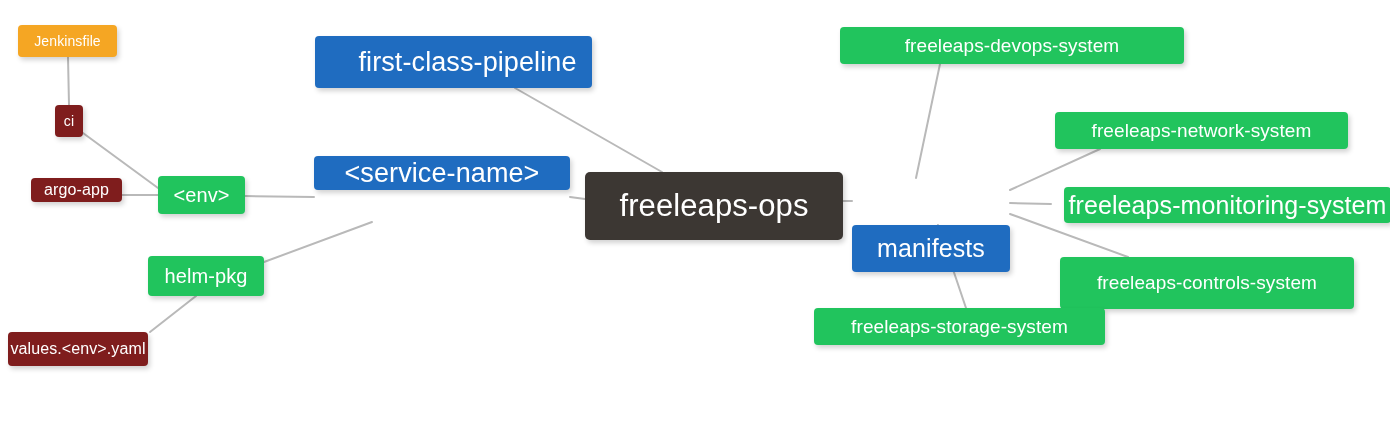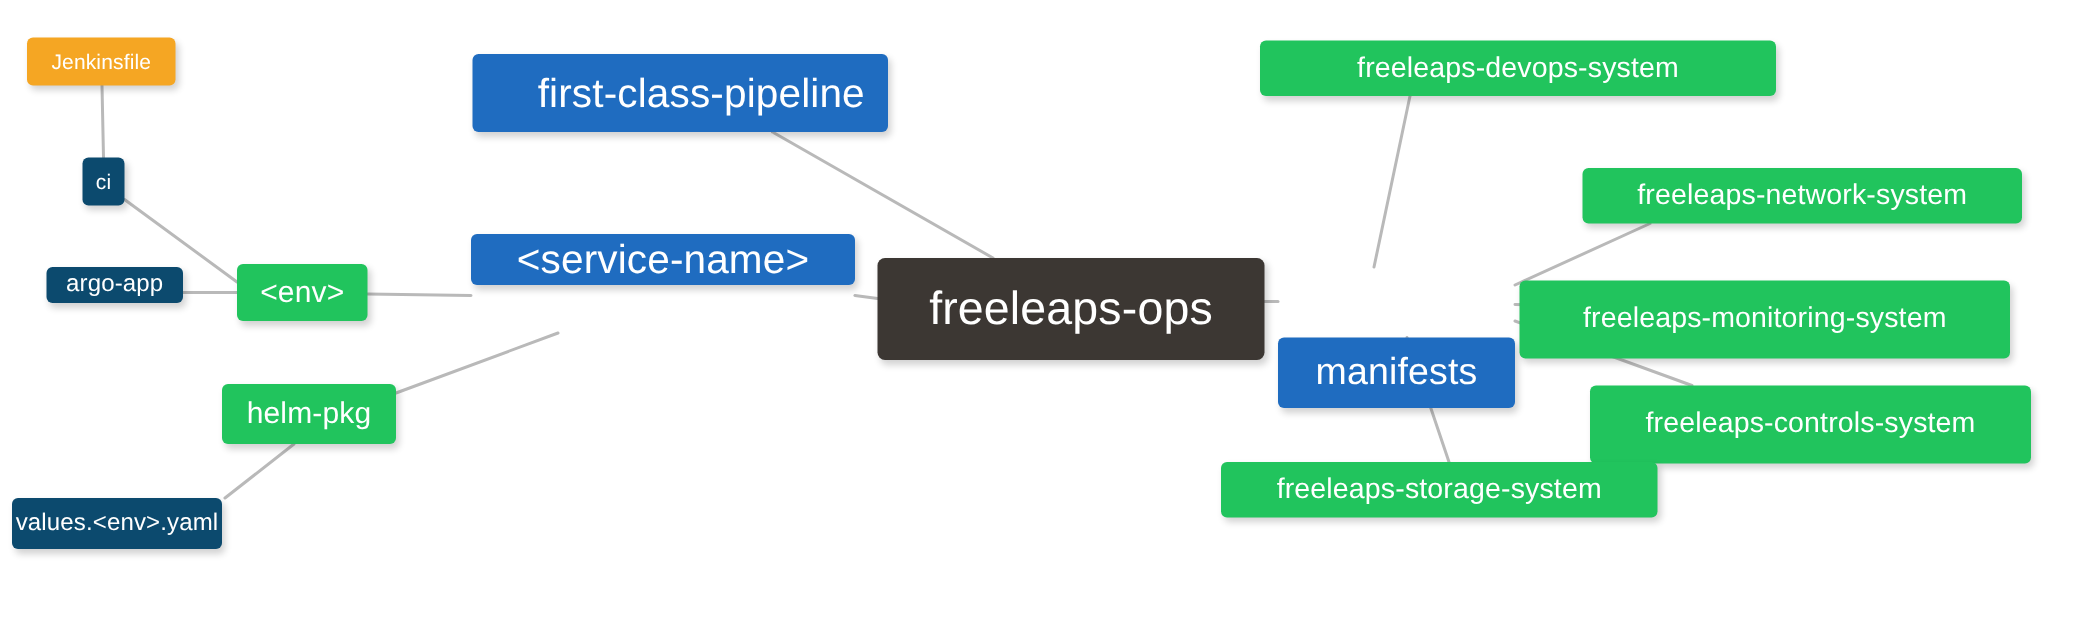--- a/index.html
+++ b/index.html
@@ -39,21 +39,21 @@
     letter-spacing: 0.1px;
     box-shadow: 2px 3px 5px rgba(0,0,0,0.18);
     z-index: 5;
     user-select: none;
   }
   .n-root     { background: #3c3733; }
   .n-blue     { background: #1f6cc0; }
   .n-green    { background: #21c45d; }
   .n-green2   { background: #21c45d; }
   .n-orange   { background: #f5a623; }
-  .n-red      { background: #0c4a6e; }
+  .n-red      { background: #7f1d1d; }
 </style>
 </head>
 <body>
 
 <div id="canvas">
 
   <svg id="edges" viewBox="0 0 1390 421" xmlns="http://www.w3.org/2000/svg">
     <g fill="none" stroke="#b9b9b9" stroke-width="2" stroke-linecap="round">
 
       <line x1="68" y1="57" x2="69" y2="105"></line>
@@ -127,21 +127,21 @@
   </div>
 
   <div class="node n-green2" style="left:800px; top:27px; width:344px; height:37px; font-size:19px;margin-left:40px;">
     <span>freeleaps-devops-system</span>
   </div>
 
   <div class="node n-green2" style="left:1055px; top:112px; width:293px; height:37px; font-size:19px;">
     <span>freeleaps-network-system</span>
   </div>
 
-  <div class="node n-green2" style="left:1013px; top:187px; width:327px; height:52px; font-size:19px;">
+  <div class="node n-green2" style="left:1064px; top:187px; width:327px; height:36px; font-size:25px;">
     <span>freeleaps-monitoring-system</span>
   </div>
 
   <div class="node n-green2" style="left:1060px; top:257px; width:294px; height:52px; font-size:19px;">
     <span>freeleaps-controls-system</span>
   </div>
 
   <div class="node n-green2" style="left:814px; top:308px; width:291px; height:37px; font-size:19px;">
     <span>freeleaps-storage-system</span>
   </div>

